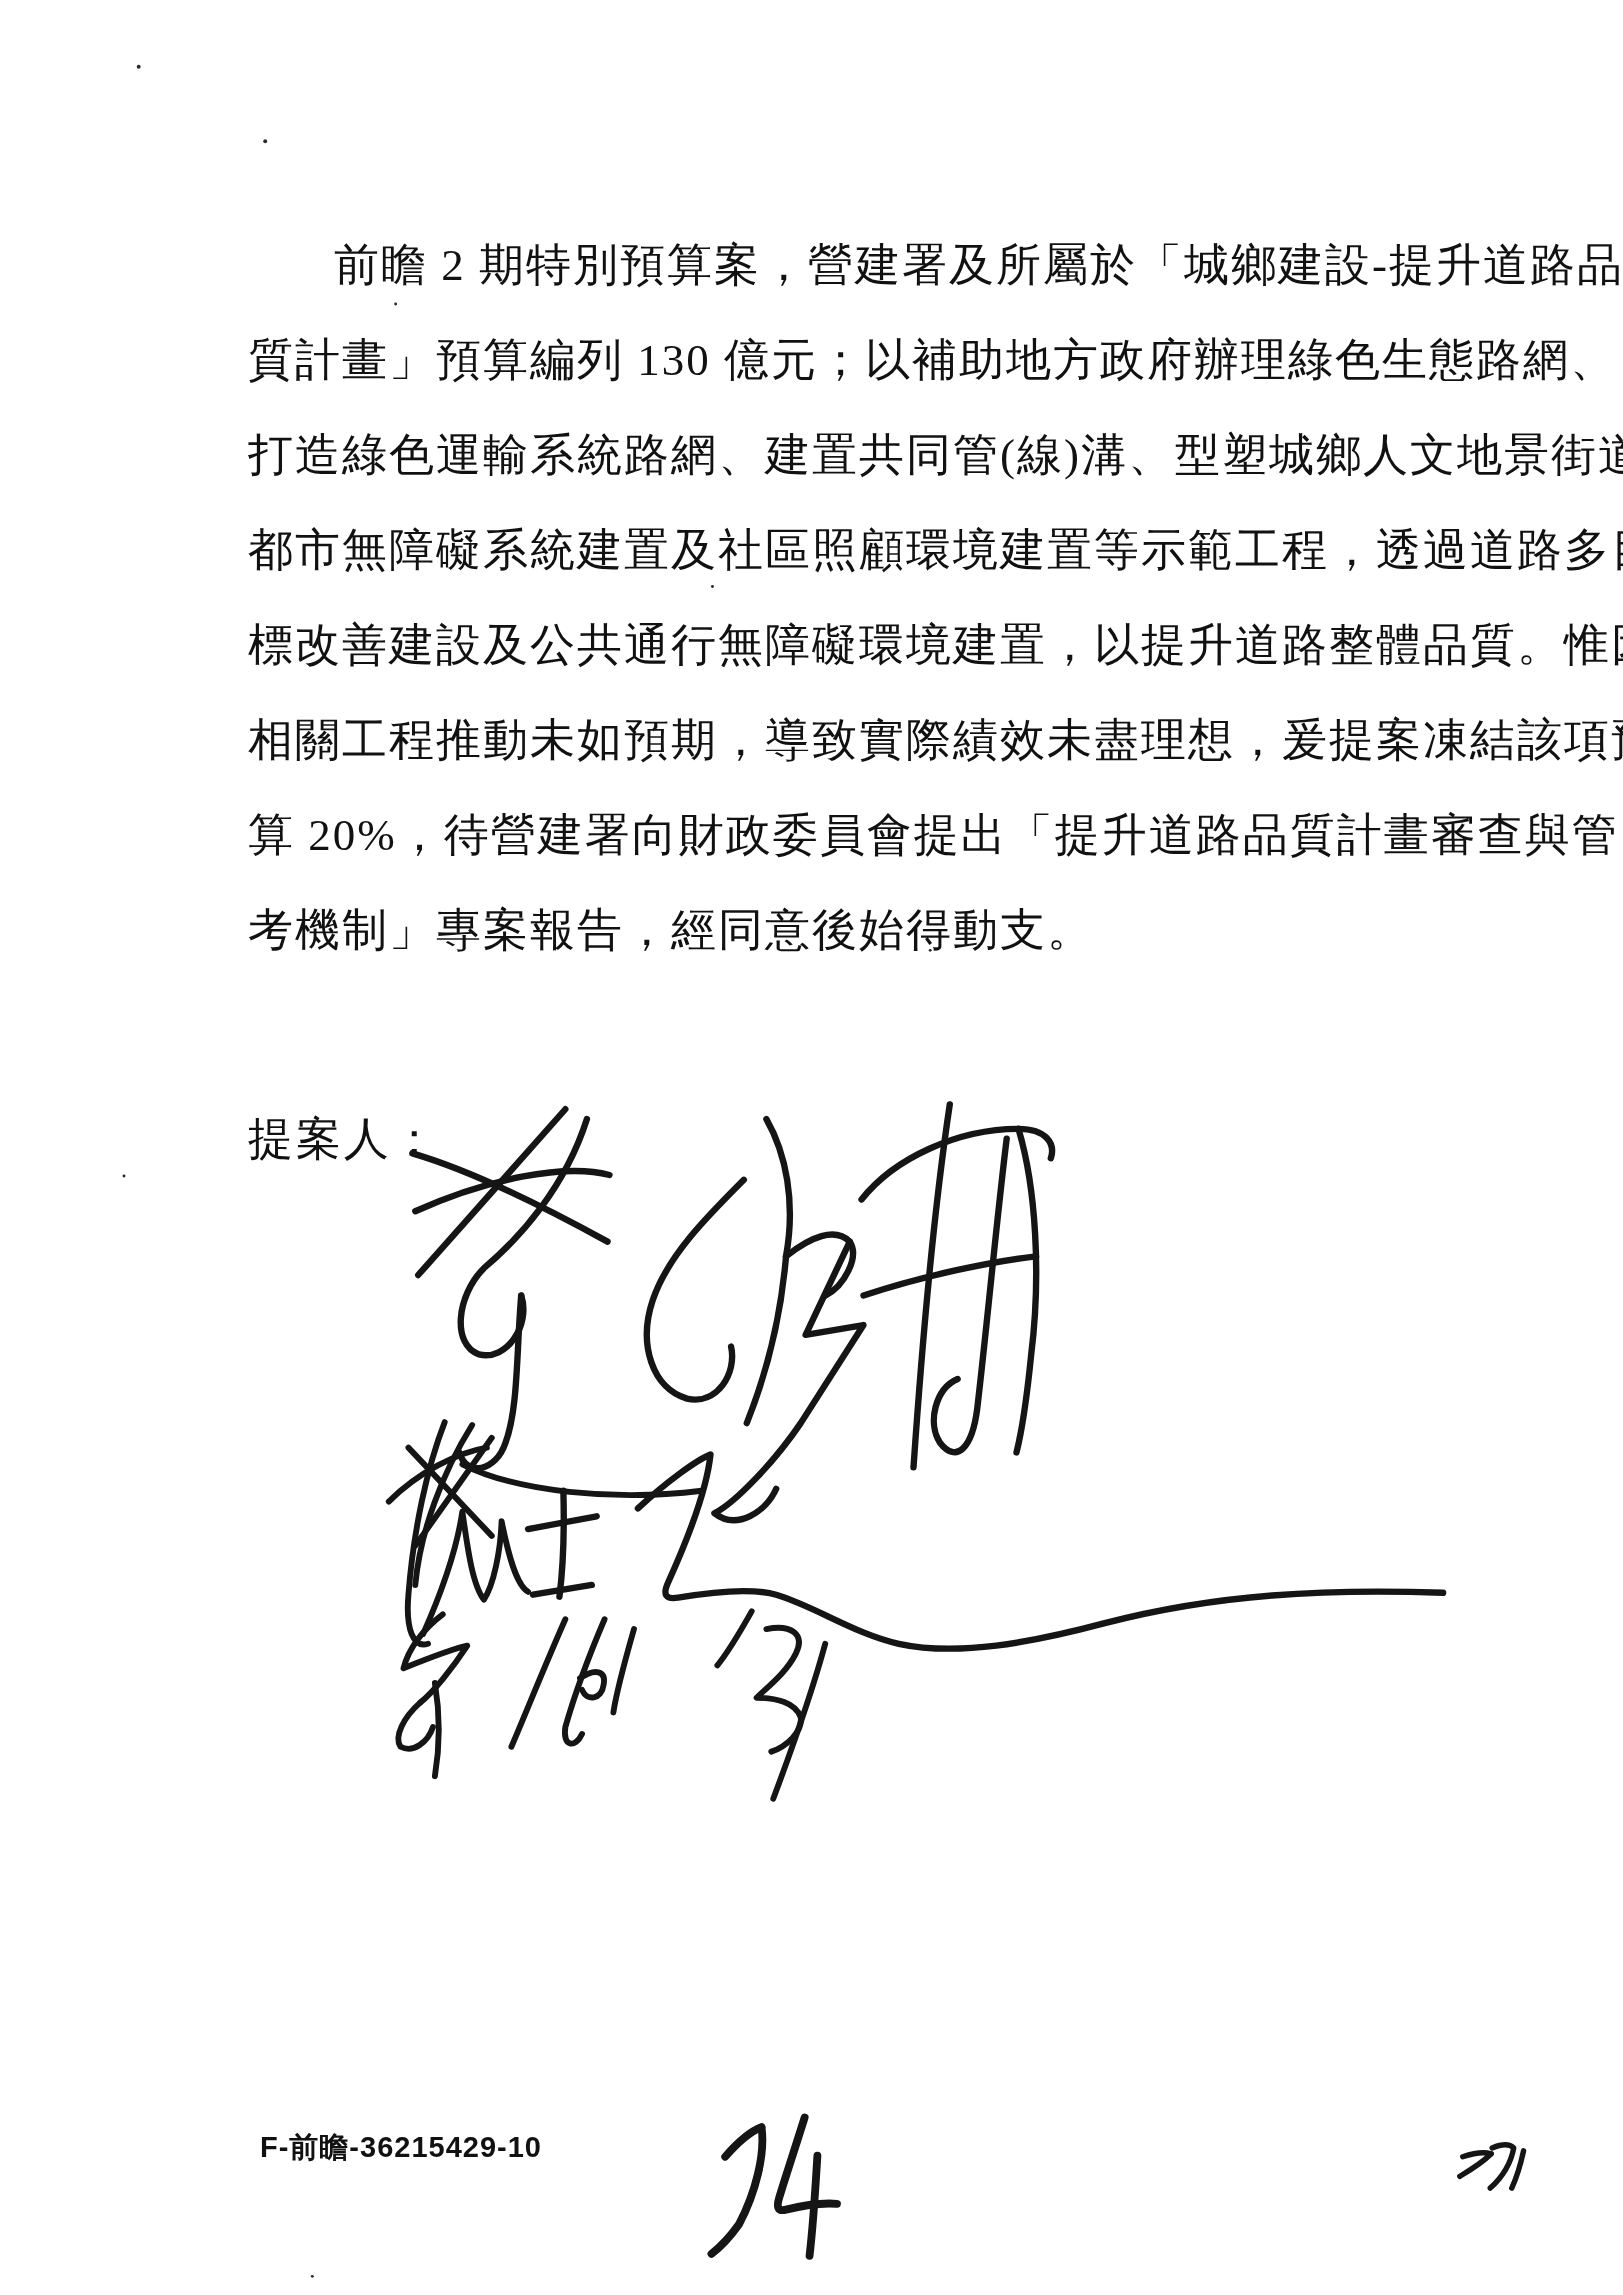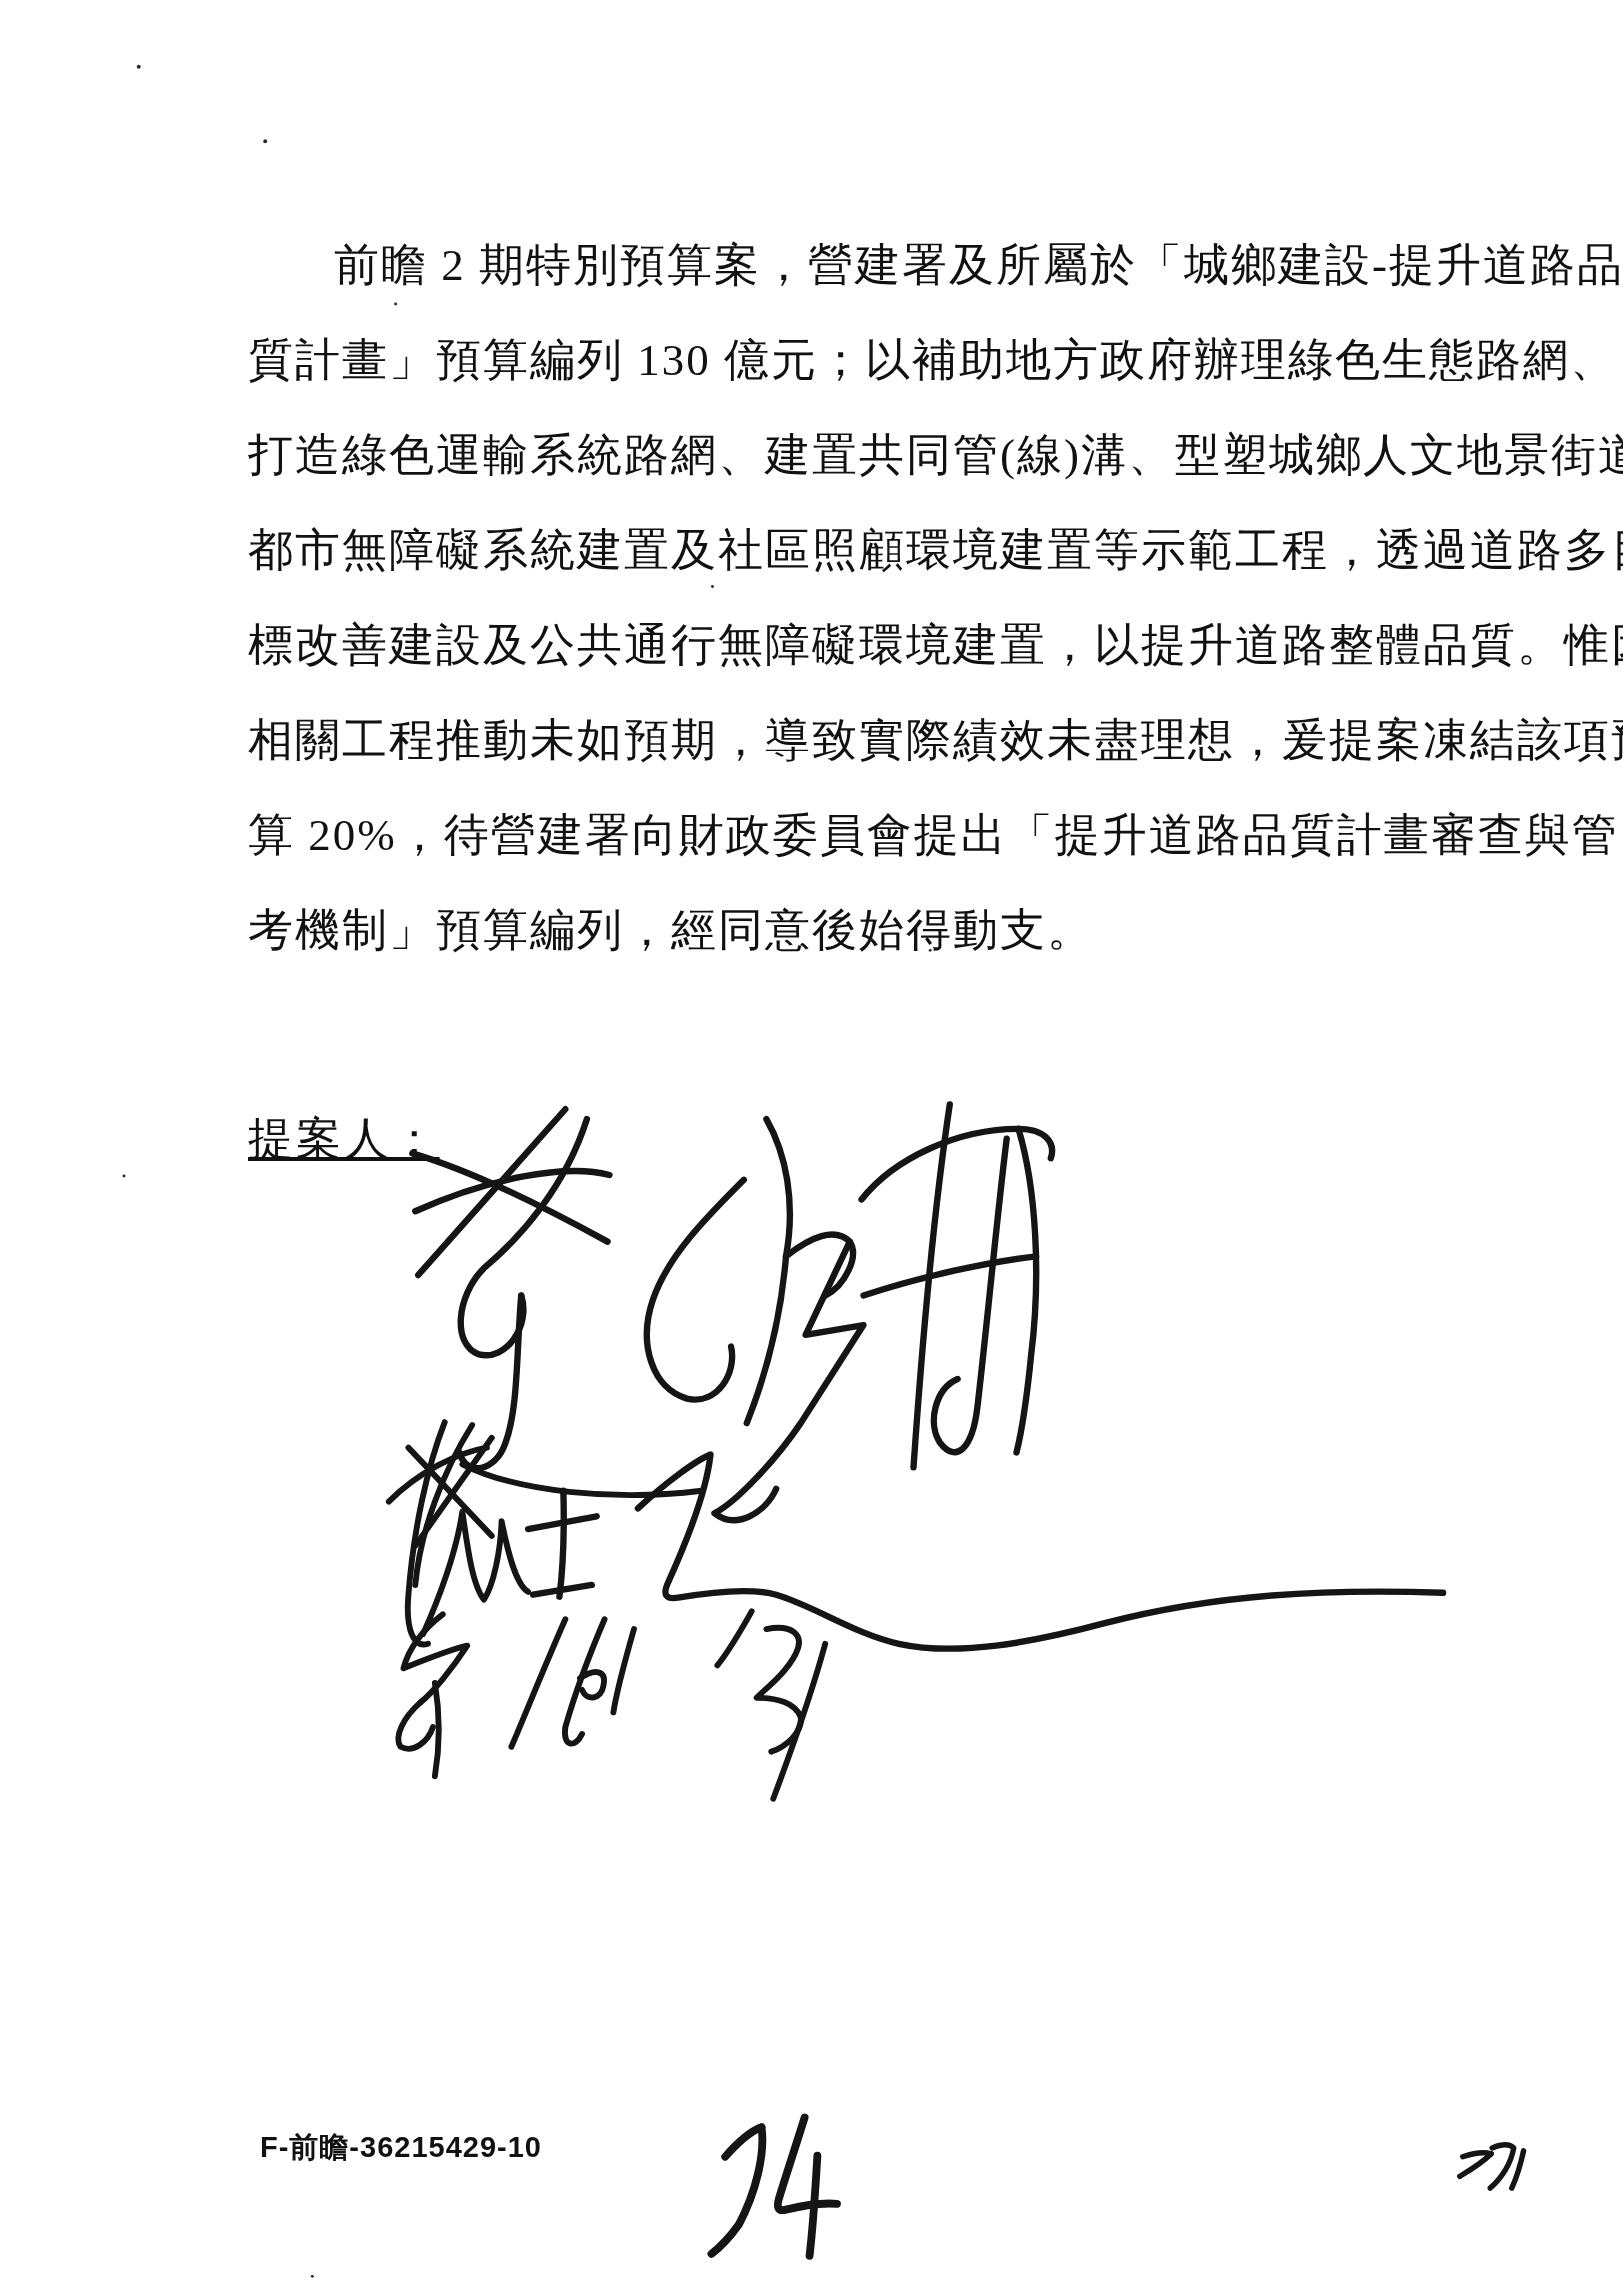--- a/index.html
+++ b/index.html
@@ -19,21 +19,20 @@
     text-align:left;
     white-space:nowrap;
   }
   .body-line{height:95px;}
   .body-line.indent{padding-left:86px;}
   .proposer{
     position:absolute;
     left:248px;top:1109px;
     font-size:45px;letter-spacing:2.9px;
     white-space:nowrap;
-    text-decoration:underline;
   }
   .footer-code{
     position:absolute;
     left:260px;top:2128px;
     font-family:"Liberation Sans","DejaVu Sans",sans-serif;
     font-size:29px;font-weight:600;letter-spacing:1px;
     white-space:nowrap;
   }
   .ink-overlay{
     position:absolute;left:0;top:0;width:1624px;height:2295px;
@@ -50,21 +49,21 @@
 <div class="page">
 
   <div class="body-text">
     <div class="body-line indent">前瞻 2 期特別預算案，營建署及所屬於「城鄉建設-提升道路品</div>
     <div class="body-line">質計畫」預算編列 130 億元；以補助地方政府辦理綠色生態路網、</div>
     <div class="body-line">打造綠色運輸系統路網、建置共同管(線)溝、型塑城鄉人文地景街道、</div>
     <div class="body-line">都市無障礙系統建置及社區照顧環境建置等示範工程，透過道路多目</div>
     <div class="body-line">標改善建設及公共通行無障礙環境建置，以提升道路整體品質。惟因</div>
     <div class="body-line">相關工程推動未如預期，導致實際績效未盡理想，爰提案凍結該項預</div>
     <div class="body-line">算 20%，待營建署向財政委員會提出「提升道路品質計畫審查與管</div>
-    <div class="body-line">考機制」預算編列，經同意後始得動支。</div>
+    <div class="body-line">考機制」專案報告，經同意後始得動支。</div>
   </div>
 
   <div class="proposer">提案人：</div>
 
   <div class="footer-code">F-前瞻-36215429-10</div>
 
   <svg class="ink-overlay" viewBox="0 0 3310 4680" xmlns="http://www.w3.org/2000/svg">
 
     <g>
       <path stroke-width="13" d="M 852 2600 L 1152 2262"></path>

